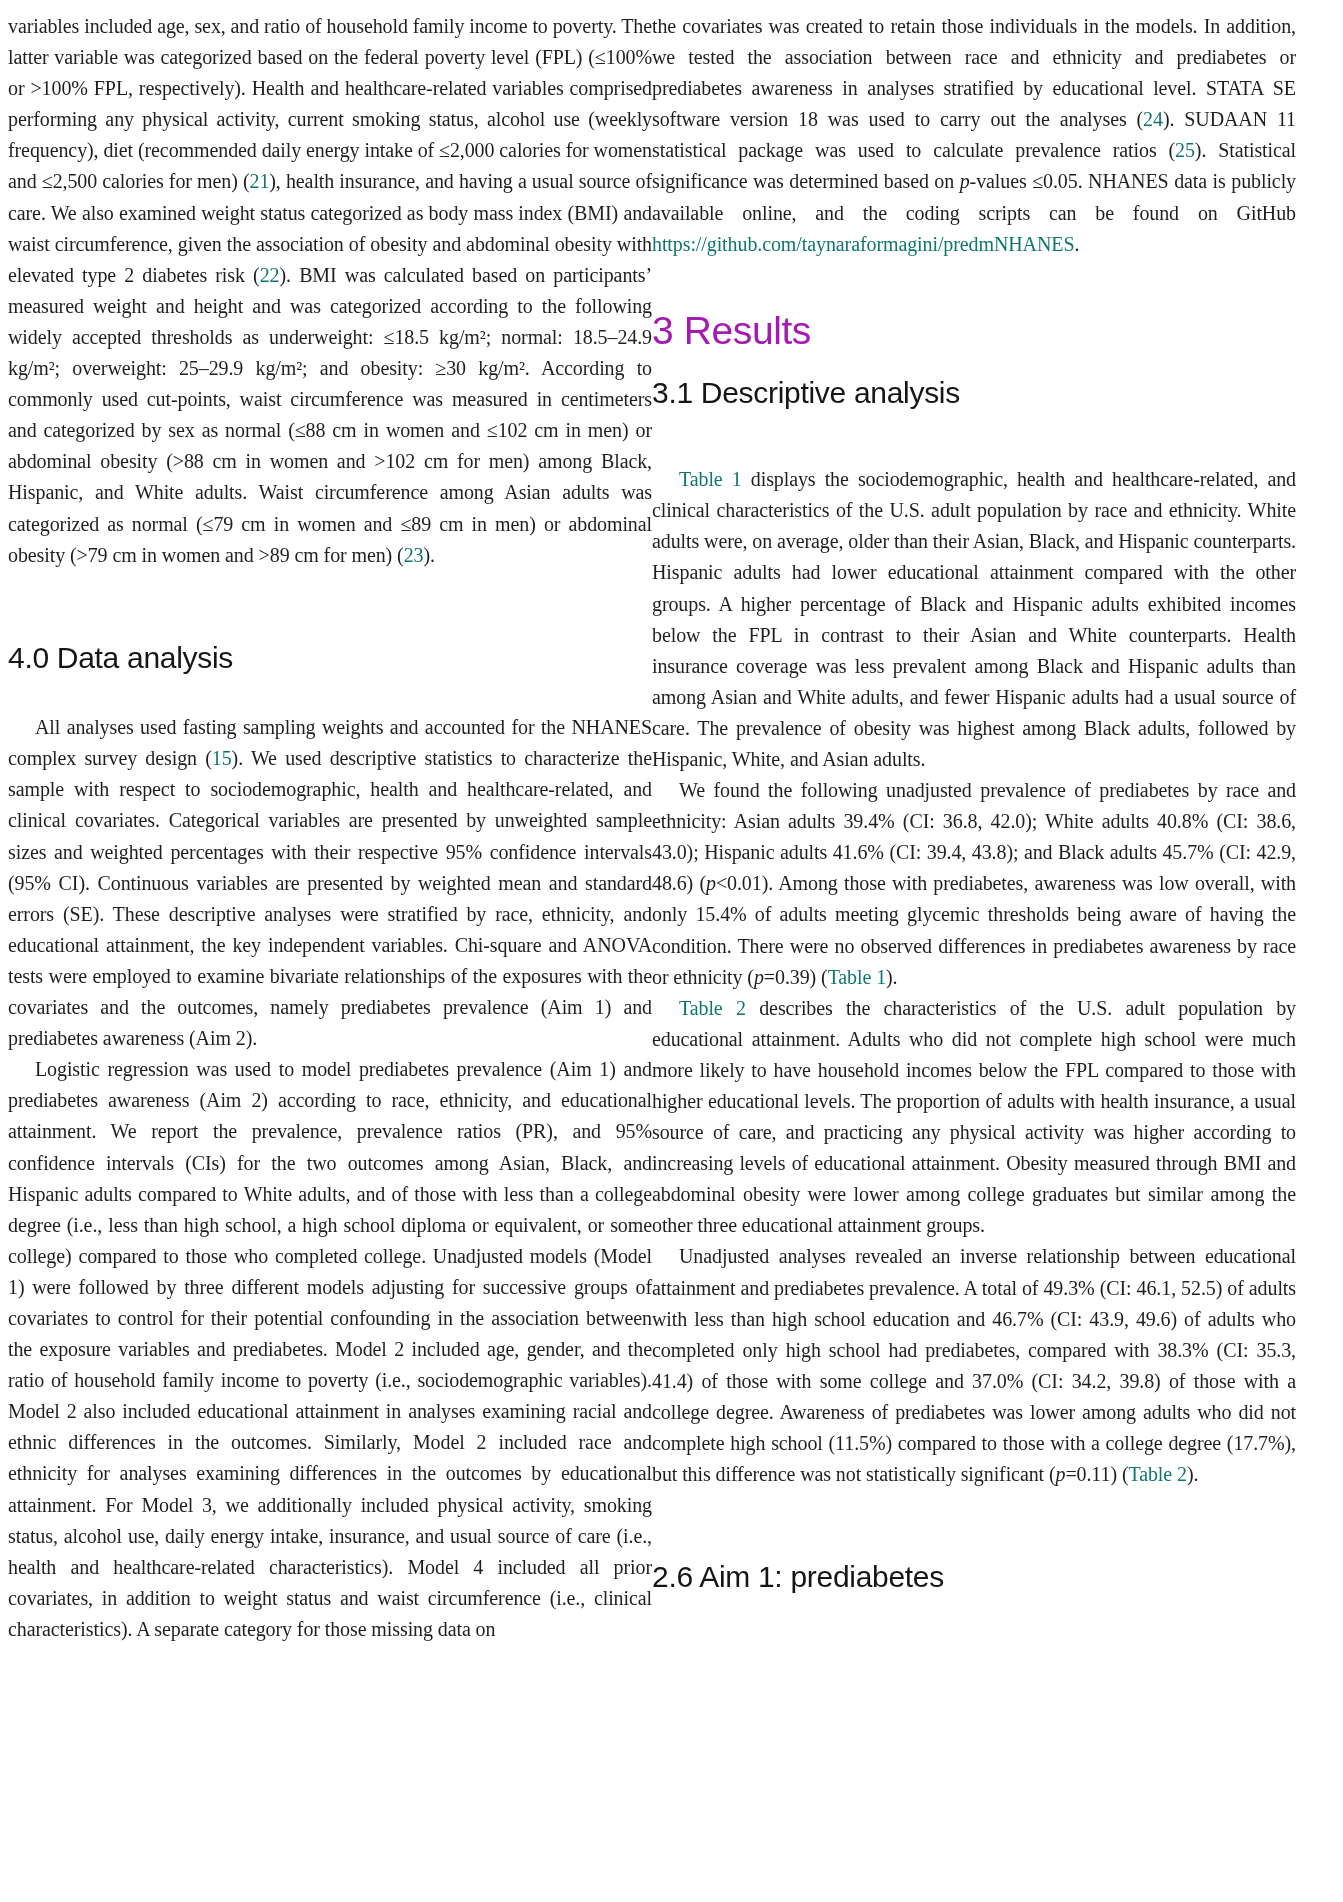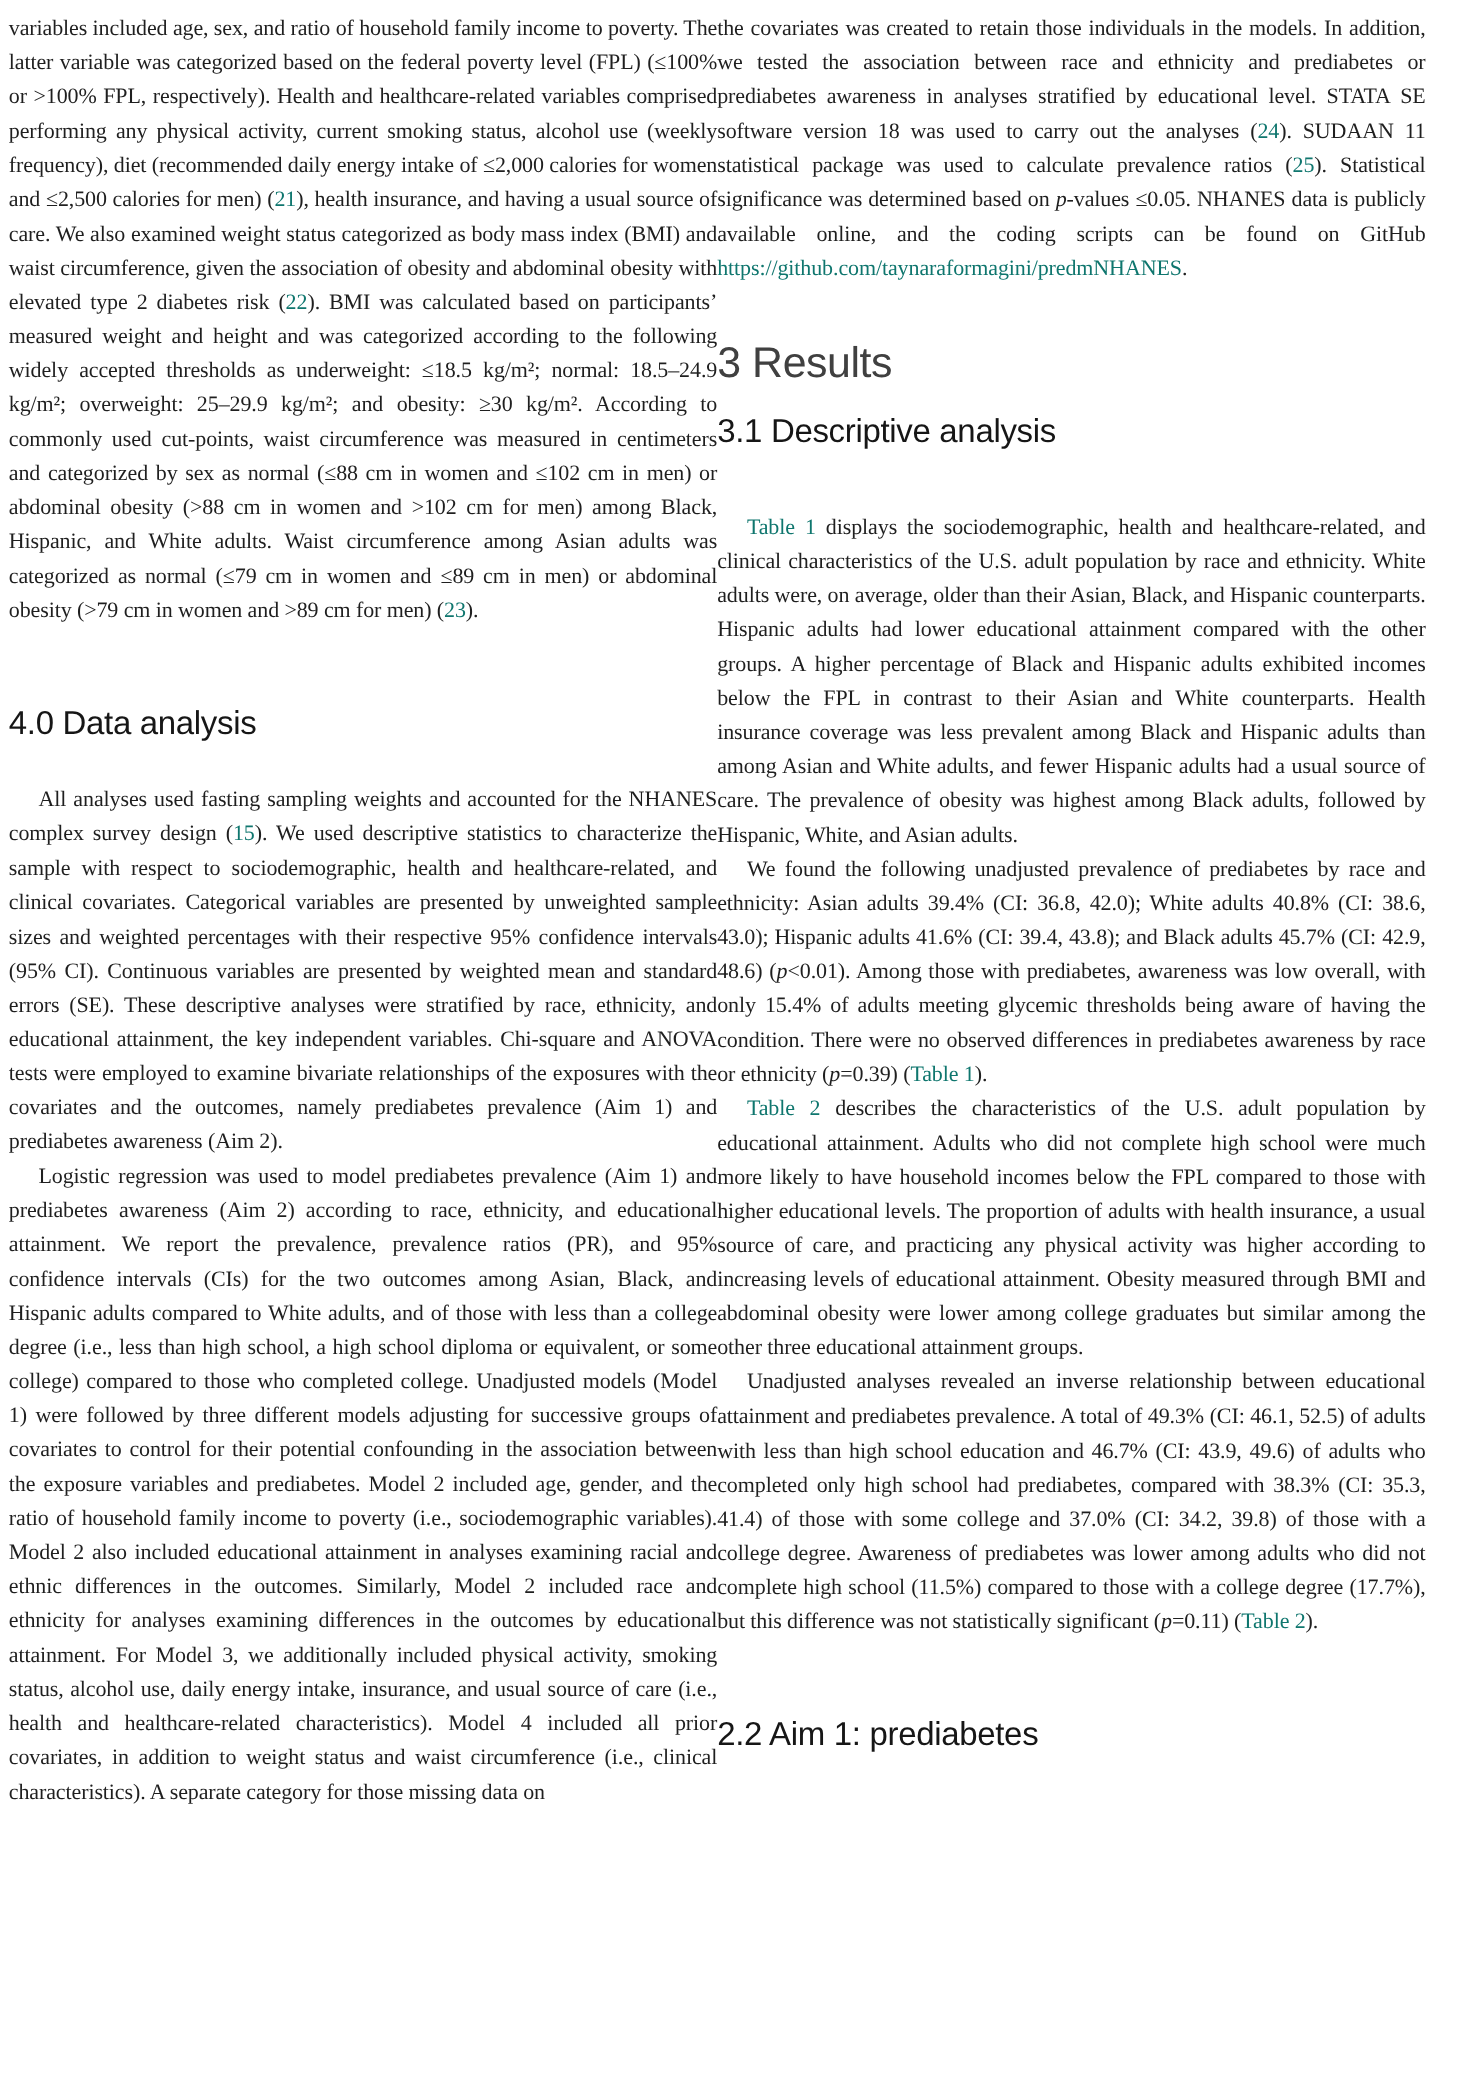--- a/index.html
+++ b/index.html
@@ -49,21 +49,21 @@
     margin: 70px 0 37px 0;
     text-align: left;
     text-indent: 0;
   }
   .mainheading {
     font-family: "Liberation Sans", "DejaVu Sans", sans-serif;
     font-weight: 500;
     font-size: 39px;
     line-height: 1.1;
     letter-spacing: -0.4px;
-    color: #404040;
+    color: #a21caf;
     margin: 50px 0 0 0;
     text-align: left;
     text-indent: 0;
   }
   .mainheading + .subheading {
     margin-top: 23px;
     margin-bottom: 54px;
   }
 </style>
 </head>
@@ -89,17 +89,17 @@
     <h3 class="subheading">3.1 Descriptive analysis</h3>
 
     <p class="para indent"><span class="ref">Table 1</span><span> displays the sociodemographic, health and healthcare-related, and clinical characteristics of the U.S. adult population by race and ethnicity. White adults were, on average, older than their Asian, Black, and Hispanic counterparts. Hispanic adults had lower educational attainment compared with the other groups. A higher percentage of Black and Hispanic adults exhibited incomes below the FPL in contrast to their Asian and White counterparts. Health insurance coverage was less prevalent among Black and Hispanic adults than among Asian and White adults, and fewer Hispanic adults had a usual source of care. The prevalence of obesity was highest among Black adults, followed by Hispanic, White, and Asian adults.</span></p>
 
     <p class="para indent"><span>We found the following unadjusted prevalence of prediabetes by race and ethnicity: Asian adults 39.4% (CI: 36.8, 42.0); White adults 40.8% (CI: 38.6, 43.0); Hispanic adults 41.6% (CI: 39.4, 43.8); and Black adults 45.7% (CI: 42.9, 48.6) (</span><i>p</i><span>&lt;0.01). Among those with prediabetes, awareness was low overall, with only 15.4% of adults meeting glycemic thresholds being aware of having the condition. There were no observed differences in prediabetes awareness by race or ethnicity (</span><i>p</i><span>=0.39) (</span><span class="ref">Table 1</span><span>).</span></p>
 
     <p class="para indent"><span class="ref">Table 2</span><span> describes the characteristics of the U.S. adult population by educational attainment. Adults who did not complete high school were much more likely to have household incomes below the FPL compared to those with higher educational levels. The proportion of adults with health insurance, a usual source of care, and practicing any physical activity was higher according to increasing levels of educational attainment. Obesity measured through BMI and abdominal obesity were lower among college graduates but similar among the other three educational attainment groups.</span></p>
 
     <p class="para indent"><span>Unadjusted analyses revealed an inverse relationship between educational attainment and prediabetes prevalence. A total of 49.3% (CI: 46.1, 52.5) of adults with less than high school education and 46.7% (CI: 43.9, 49.6) of adults who completed only high school had prediabetes, compared with 38.3% (CI: 35.3, 41.4) of those with some college and 37.0% (CI: 34.2, 39.8) of those with a college degree. Awareness of prediabetes was lower among adults who did not complete high school (11.5%) compared to those with a college degree (17.7%), but this difference was not statistically significant (</span><i>p</i><span>=0.11) (</span><span class="ref">Table 2</span><span>).</span></p>
 
-    <h3 class="subheading">2.2 Aim 1: prediabetes</h3>
+    <h3 class="subheading">2.6 Aim 1: prediabetes</h3>
 
   </div>
 
 </div>
 
 </body></html>

